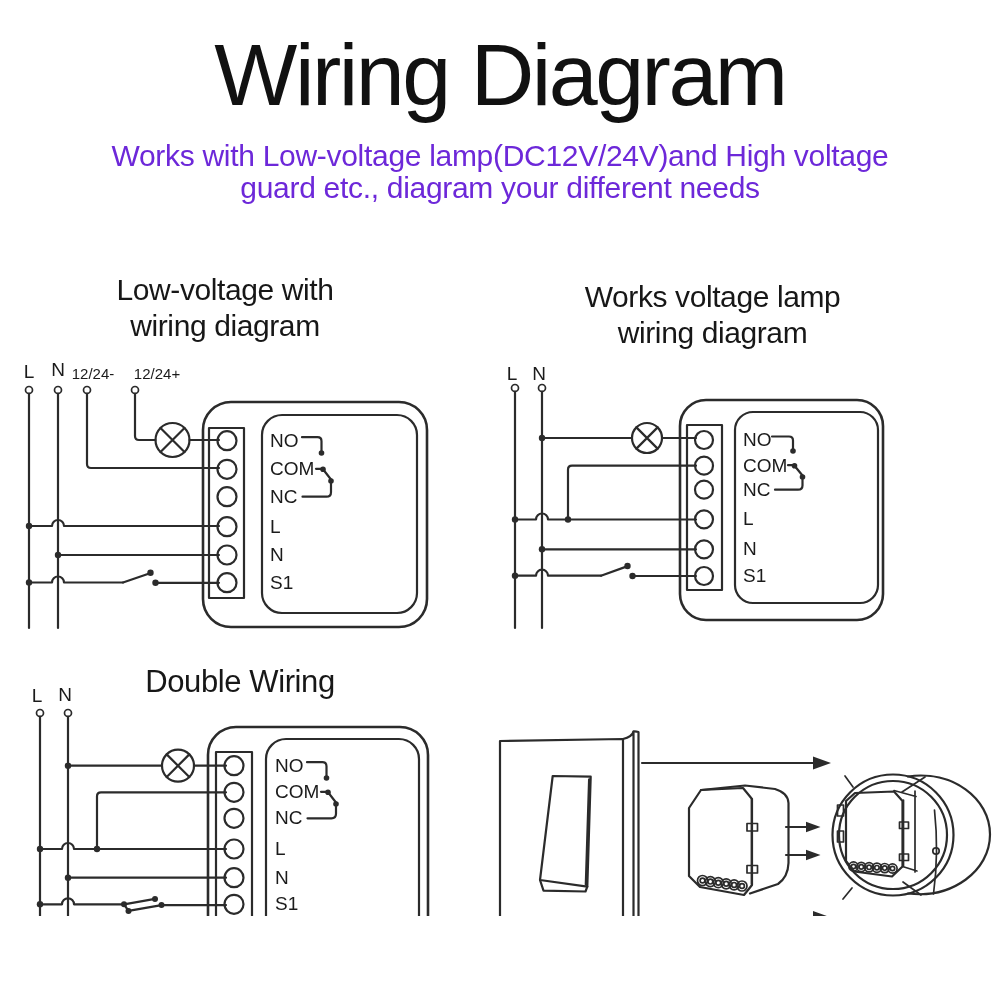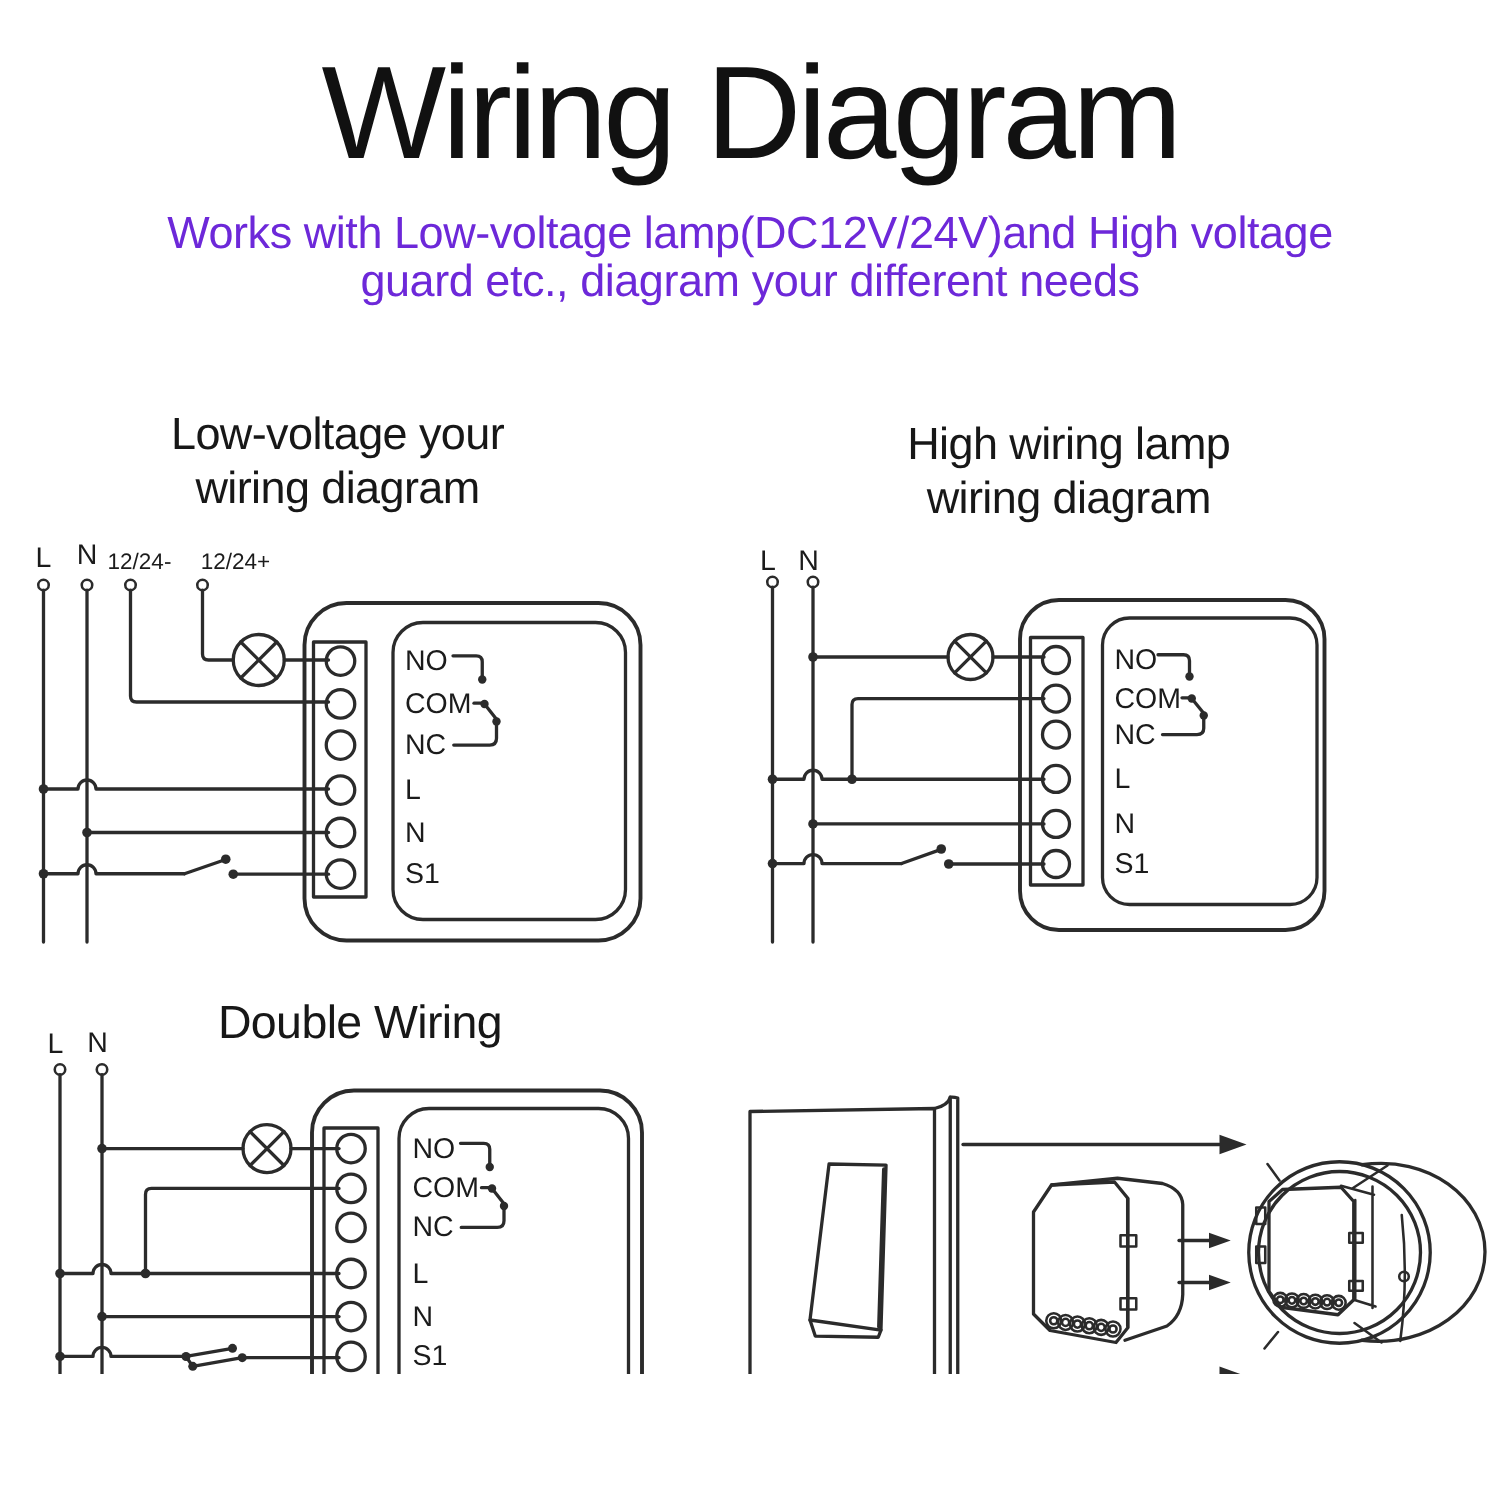--- a/index.html
+++ b/index.html
@@ -31,26 +31,26 @@
 <div class="page">
 
   <div class="main-title">Wiring Diagram</div>
 
   <div class="subtitle">
     <span style="display:block">Works with Low-voltage lamp(DC12V/24V)and High voltage</span>
     <span style="display:block">guard etc., diagram your different needs</span>
   </div>
 
   <div class="sec-title" id="lv-title">
-    <span>Low-voltage your</span>
+    <span>Low-voltage with</span>
     <span>wiring diagram</span>
   </div>
 
   <div class="sec-title" id="hv-title">
-    <span>High wiring lamp</span>
+    <span>Works voltage lamp</span>
     <span>wiring diagram</span>
   </div>
 
   <div class="sec-title" id="ds-title">Double Wiring</div>
 
   <svg class="art" viewBox="0 0 1000 1000">
 
     <g>
       <text class="lbl" x="29" y="378" text-anchor="middle">L</text>
       <text class="lbl" x="58" y="376" text-anchor="middle">N</text>

